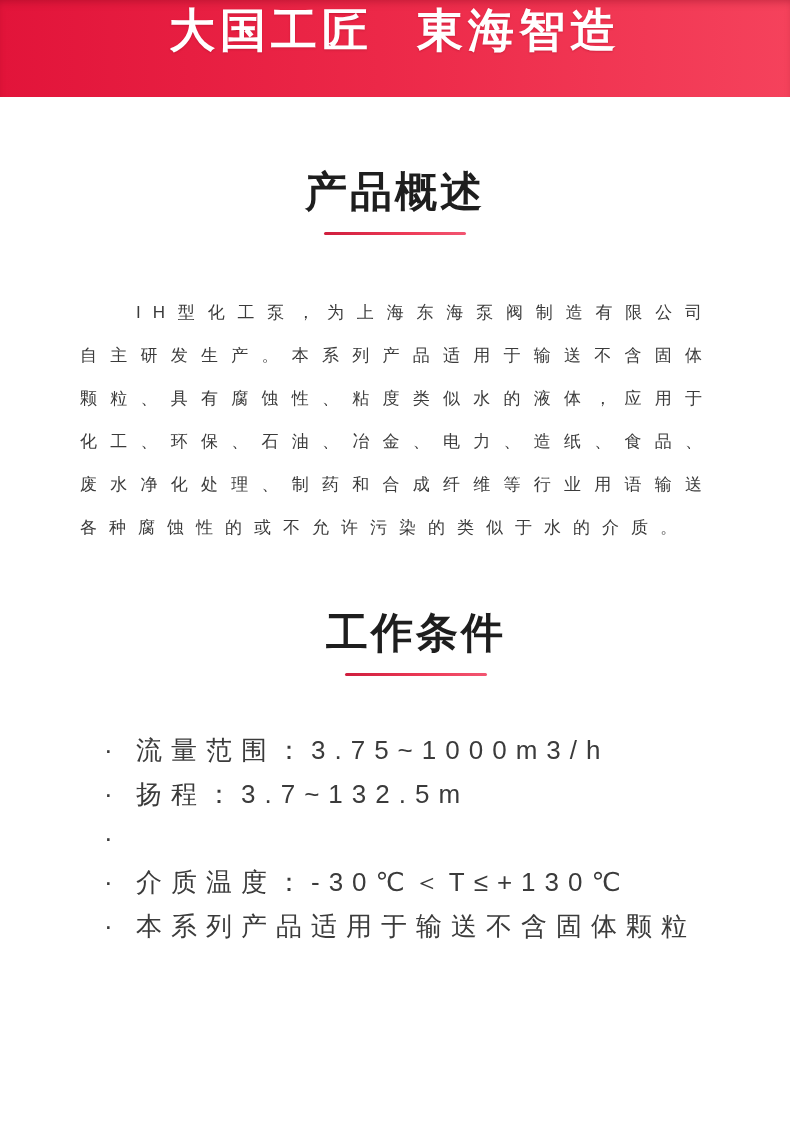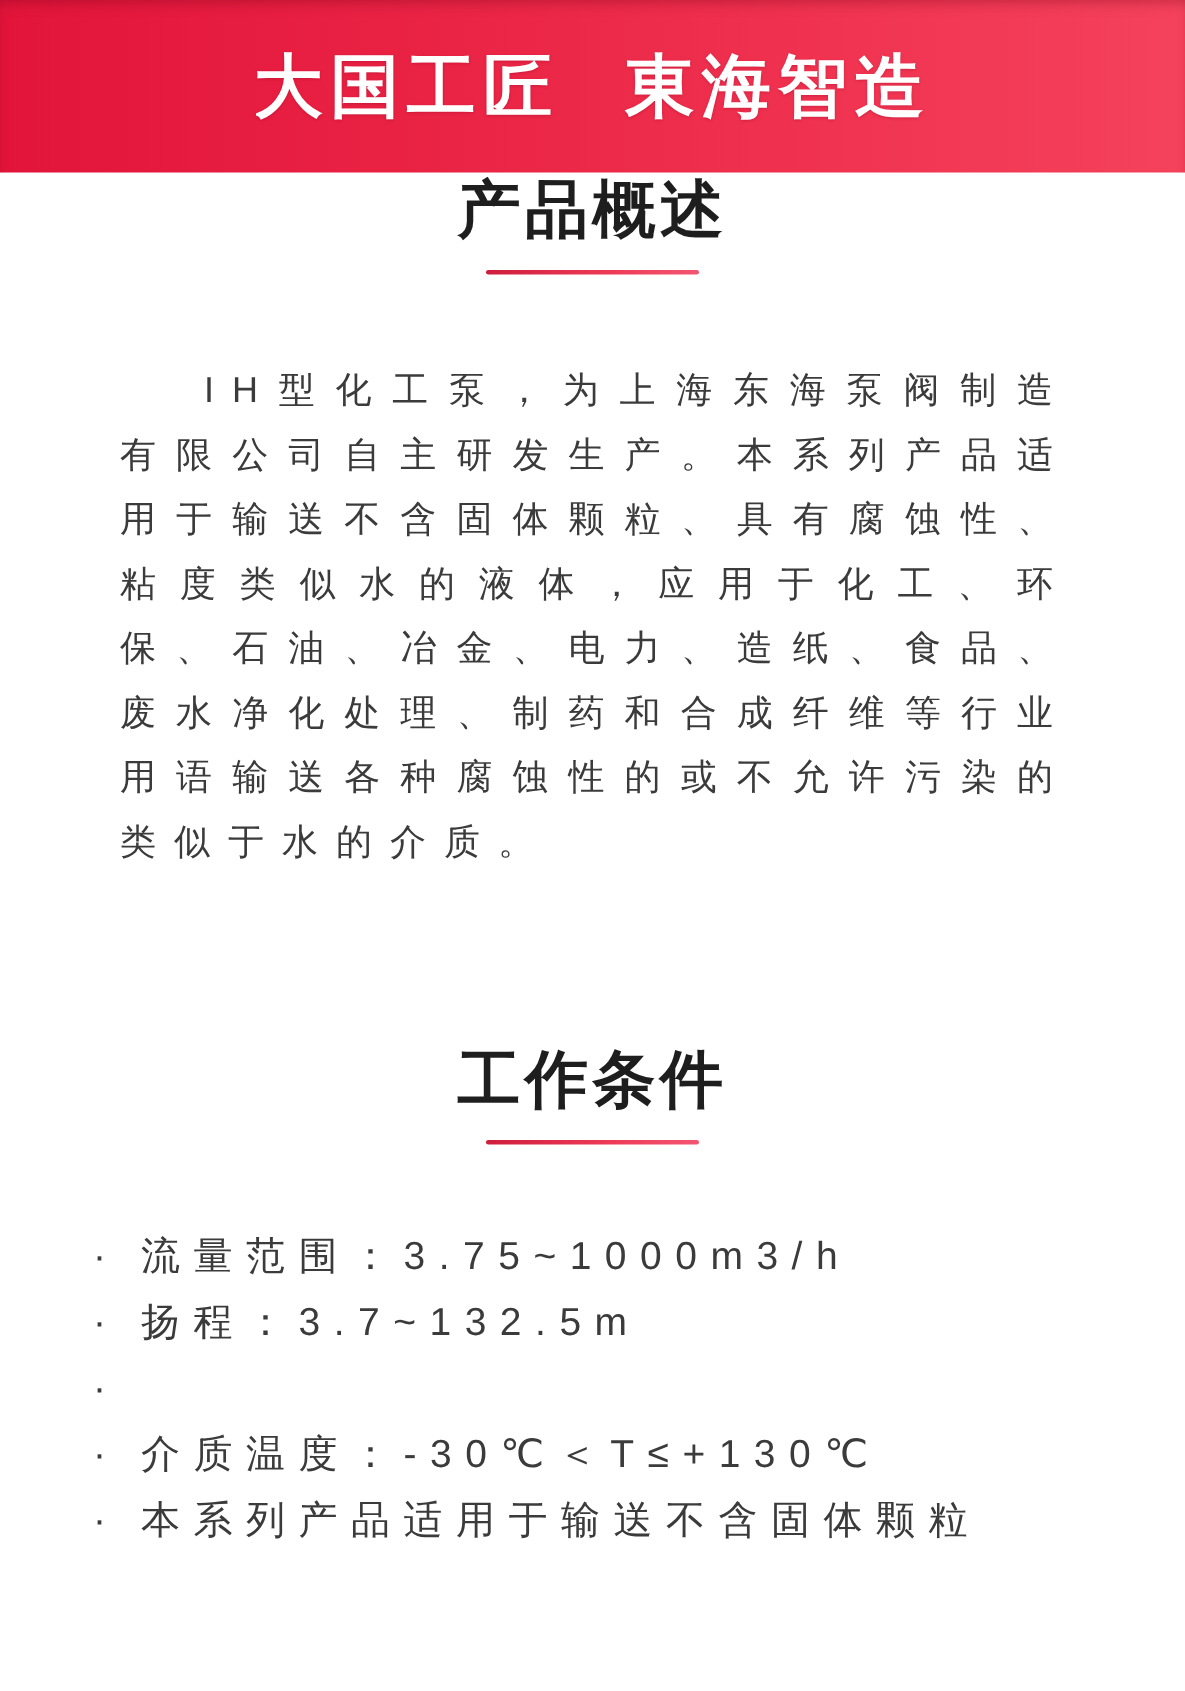--- a/index.html
+++ b/index.html
@@ -7,25 +7,24 @@
   body {
     width: 790px;
     min-height: 1127px;
     margin: 0 auto;
     font-family: "Liberation Sans", "DejaVu Sans", sans-serif;
     overflow-x: hidden;
   }
 
   
   .banner {
-    height: 115px;
+    height: 97px;
     background: linear-gradient(90deg, #e2143a 0%, #ec2848 48%, #f5425c 100%);
     box-shadow: inset 0 5px 9px -4px rgba(110, 0, 22, 0.40);
     display: flex;
-    align-items: center;
     justify-content: center;
   }
   .banner-title {
     color: #ffffff;
     font-size: 46px;
     font-weight: bold;
     letter-spacing: 5px;
     word-spacing: 26px;
     text-shadow: 0 1px 2px rgba(150, 10, 35, 0.35);
     white-space: nowrap;
@@ -41,27 +40,27 @@
     letter-spacing: 3px;
     line-height: 50px;
   }
   .title-underline {
     width: 142px;
     height: 3px;
     margin: 15px auto 0 auto;
     border-radius: 2px;
     background: linear-gradient(90deg, #cf1e3d 0%, #ee3c58 60%, #f25672 100%);
   }
-  .section-overview   { }
-  .section-conditions { margin-top: 112px; }
+  .section-overview   { margin-top: 70px; }
+  .section-conditions { margin-top: 59px; padding-left: 42px; }
 
   
   .overview-text {
     margin: 56px 76px 0 80px;
-    font-size: 24px;
+    font-size: 17px;
     line-height: 43px;
     color: #3b3b3b;
     letter-spacing: 12px;
     text-align: justify;
     text-justify: inter-character;
     text-indent: 56px;
   }
 
   
   .cond-list {

